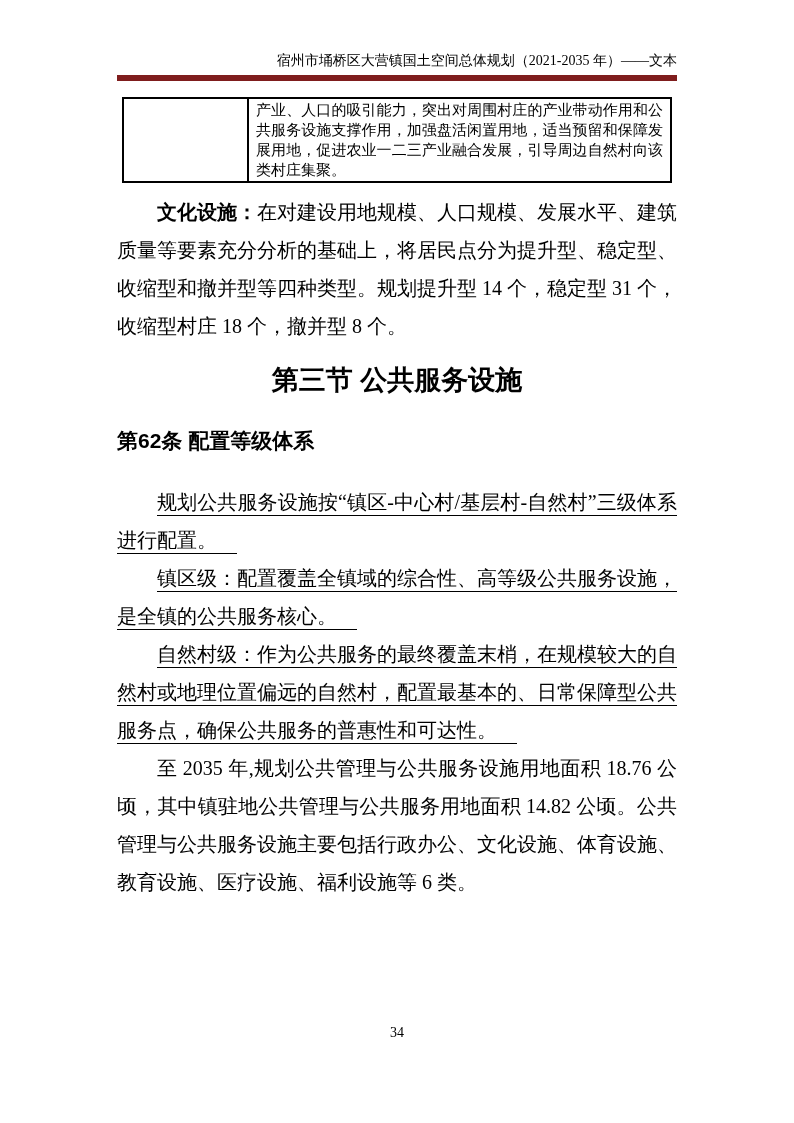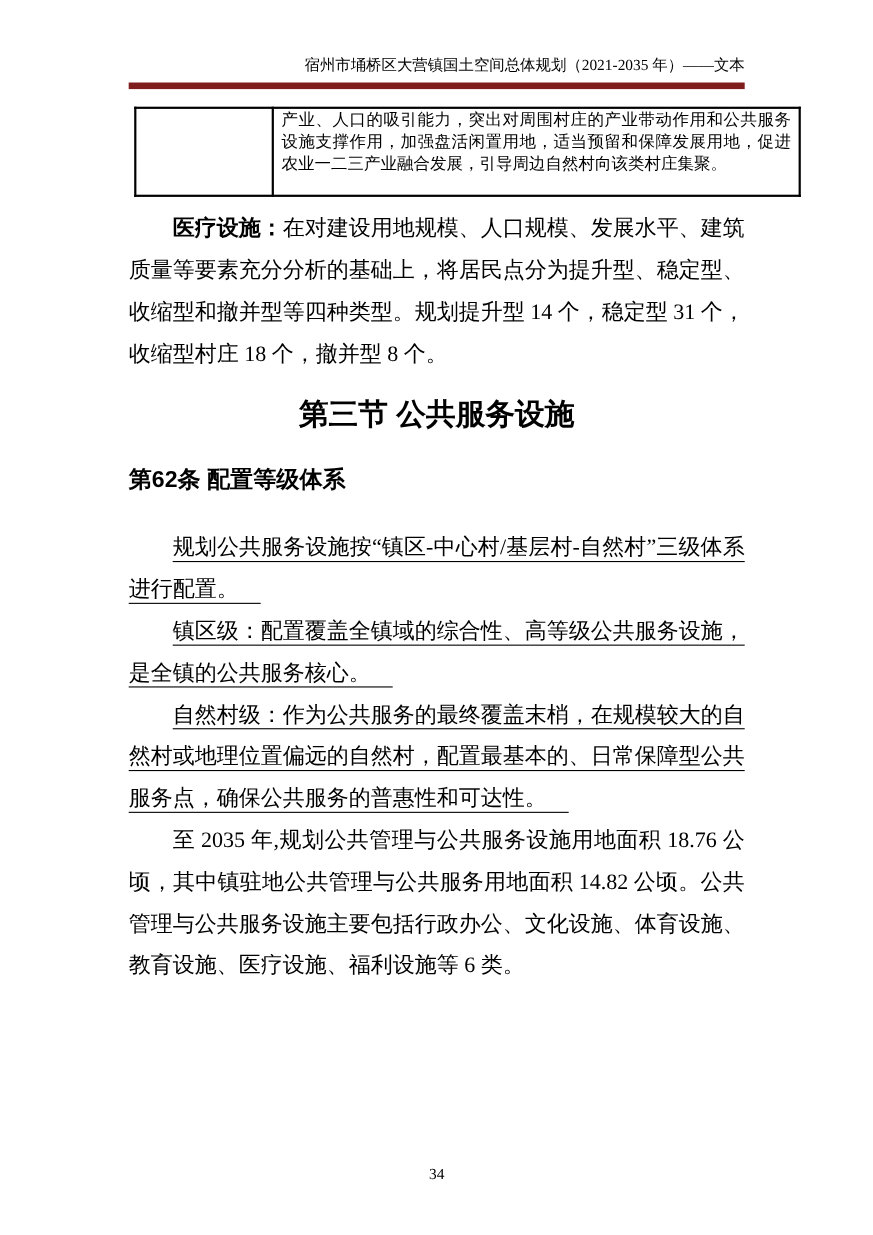--- a/index.html
+++ b/index.html
@@ -21,21 +21,21 @@
     padding-bottom: 6px;
     font-family: "Liberation Serif", serif;
   }
   .content {
     position: absolute;
     top: 97px; left: 117px; width: 560px;
   }
   table.carryover {
     border-collapse: collapse;
     margin-left: 5px;
-    width: 606px;
+    width: 550px;
     table-layout: fixed;
   }
   table.carryover td {
     border: 2px solid #000;
     vertical-align: top;
   }
   td.cell-left { width: 125px; }
   td.cell-right {
     font-size: 15px;
     line-height: 20px;
@@ -75,21 +75,20 @@
     text-align: left;
     margin: 32px 0 28px 0;
     line-height: 28px;
   }
   .page-number {
     position: absolute;
     top: 1024px; left: 0; width: 794px;
     text-align: center;
     font-size: 14px;
     line-height: 18px;
-    margin-top: 36px;
   }
 </style>
 </head>
 <body>
 
 <header class="page-header">
   <span>宿州市埇桥区大营镇国土空间总体规划（2021-2035 年）——文本</span>
 </header>
 
 <main class="content">
@@ -97,21 +96,21 @@
   <table class="carryover">
     <tbody>
       <tr>
         <td class="cell-left"></td>
         <td class="cell-right">产业、人口的吸引能力，突出对周围村庄的产业带动作用和公共服务设施支撑作用，加强盘活闲置用地，适当预留和保障发展用地，促进农业一二三产业融合发展，引导周边自然村向该类村庄集聚。</td>
       </tr>
     </tbody>
   </table>
 
   <p class="body-para after-table">
-    <span class="lead">医疗设施：</span><span>在对建设用地规模、人口规模、发展水平、建筑质量等要素充分分析的基础上，将居民点分为提升型、稳定型、收缩型和撤并型等四种类型。规划提升型 14 个，稳定型 31 个，收缩型村庄 18 个，撤并型 8 个。</span>
+    <span class="lead">文化设施：</span><span>在对建设用地规模、人口规模、发展水平、建筑质量等要素充分分析的基础上，将居民点分为提升型、稳定型、收缩型和撤并型等四种类型。规划提升型 14 个，稳定型 31 个，收缩型村庄 18 个，撤并型 8 个。</span>
   </p>
 
   <h2 class="section-heading">第三节 公共服务设施</h2>
 
   <h3 class="article-heading">第62条 配置等级体系</h3>
 
   <p class="body-para">
     <span class="u">规划公共服务设施按“镇区-中心村/基层村-自然村”三级体系进行配置。　</span>
   </p>
 

